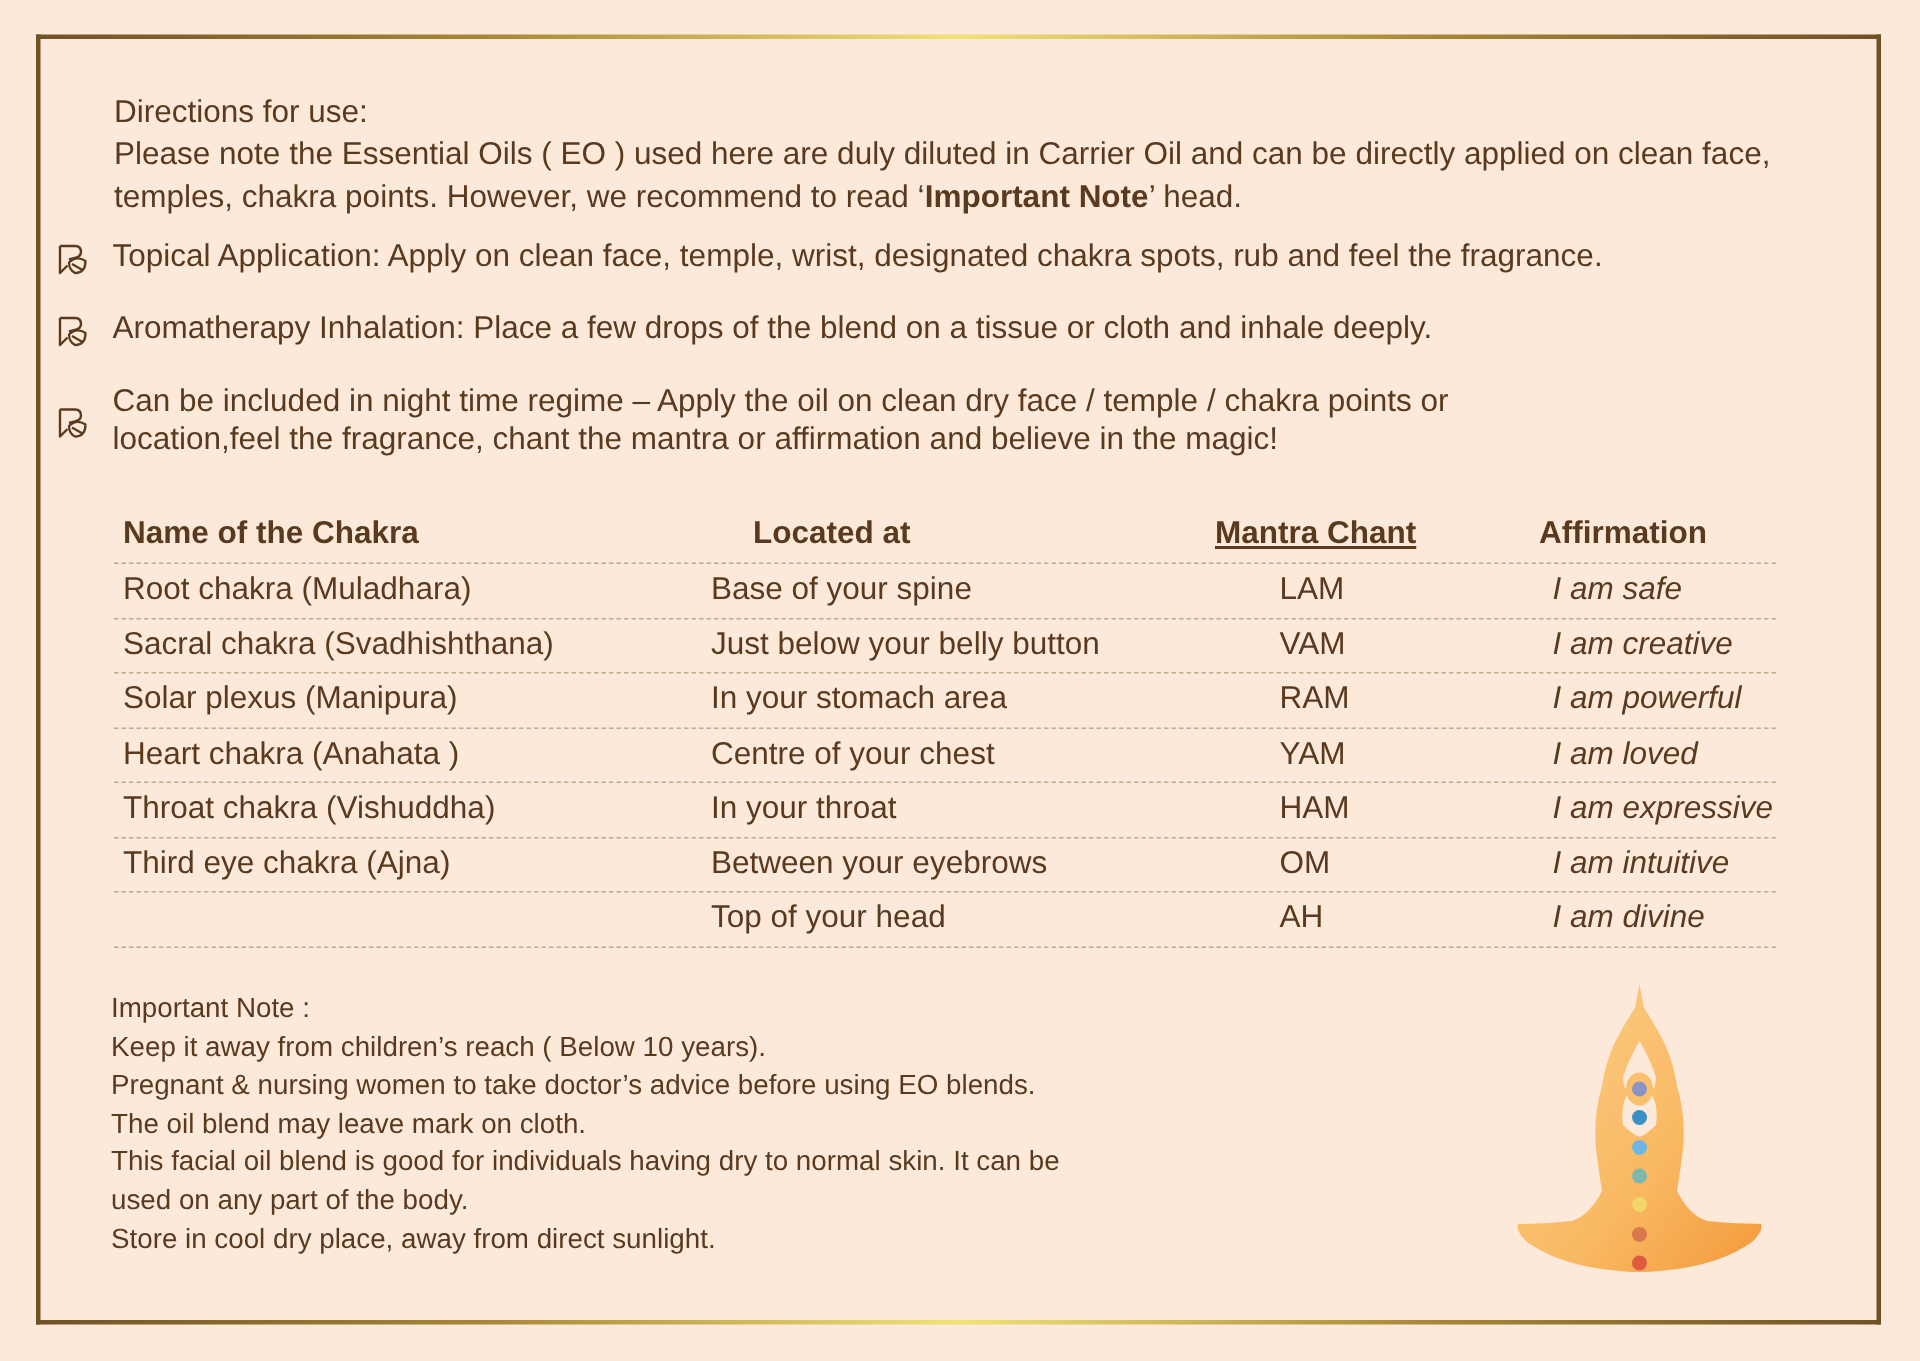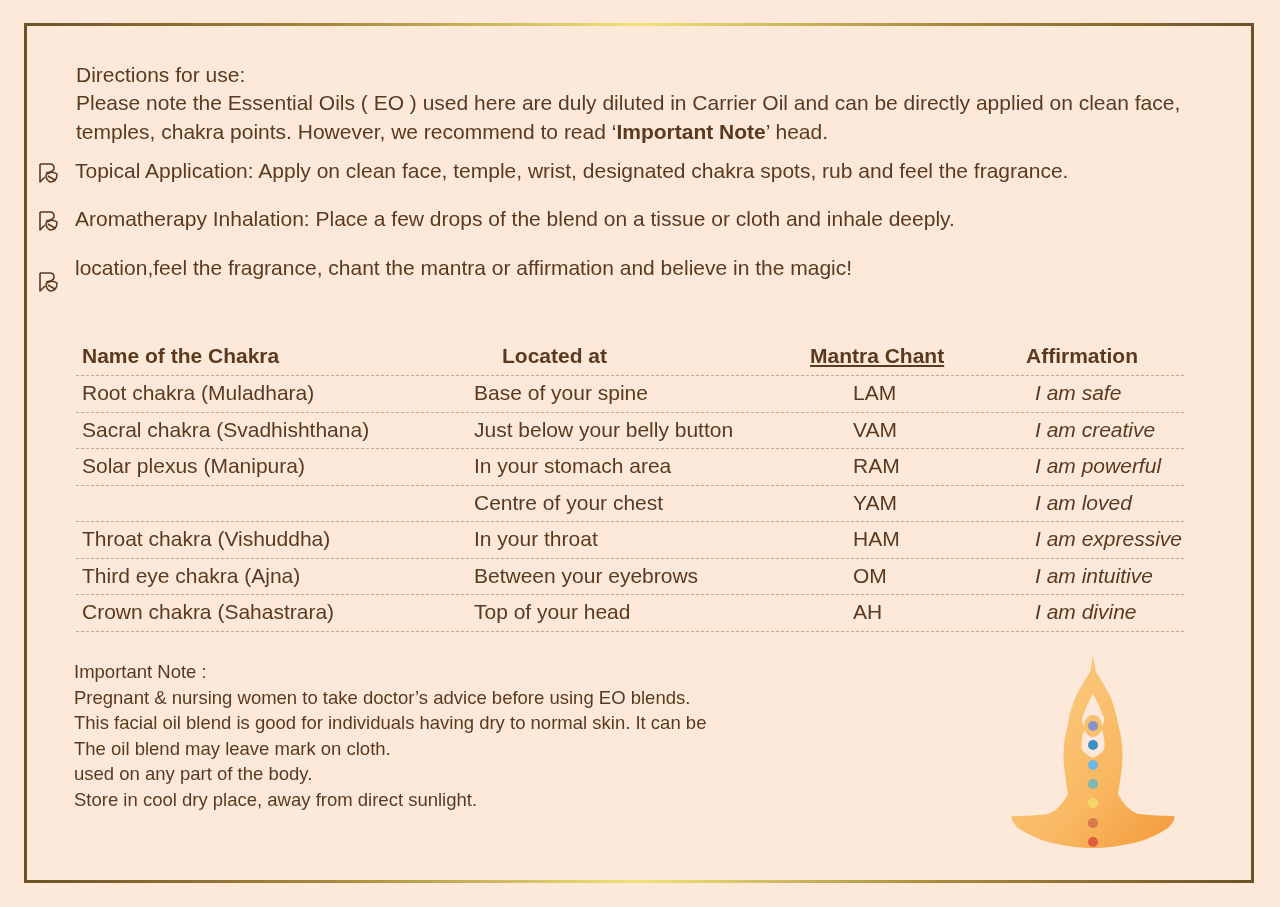--- a/index.html
+++ b/index.html
@@ -107,20 +107,21 @@
   </svg>
   <span class="btext">Aromatherapy Inhalation: Place a few drops of the blend on a tissue or cloth and inhale deeply.</span>
 </div>
 
 <div class="bullet" style="top:255px;">
   <svg class="bicon" style="top:16px;" viewBox="0 0 22 22">
     <path d="M2 2 H12 Q16 2 16 6 Q16 9 12 10 L8 11 M2 2 V20 L7 15" fill="none" stroke="#5a3a1f" stroke-width="1.6" stroke-linejoin="round"></path>
     <path d="M8 13 Q13 8 19 12 Q19 20 12 20 Q8 18 8 13 Z M10 14 L17 18" fill="none" stroke="#5a3a1f" stroke-width="1.5"></path>
   </svg>
   <span class="btext">
+    <span style="display:block">Can be included in night time regime – Apply the oil on clean dry face / temple / chakra points or</span>
     <span style="display:block">location,feel the fragrance, chant the mantra or affirmation and believe in the magic!</span>
   </span>
 </div>
 
 <section class="chakra-table">
   <div class="trow head">
     <span class="cell c1">Name of the Chakra</span>
     <span class="cell c2">Located at</span>
     <span class="cell c3">Mantra Chant</span>
     <span class="cell c4">Affirmation</span>
@@ -137,49 +138,50 @@
     <span class="cell c3">VAM</span>
     <span class="cell c4">I am creative</span>
   </div>
   <div class="trow">
     <span class="cell c1">Solar plexus (Manipura)</span>
     <span class="cell c2">In your stomach area</span>
     <span class="cell c3">RAM</span>
     <span class="cell c4">I am powerful</span>
   </div>
   <div class="trow">
+    <span class="cell c1">Heart chakra (Anahata )</span>
     <span class="cell c2">Centre of your chest</span>
     <span class="cell c3">YAM</span>
     <span class="cell c4">I am loved</span>
   </div>
   <div class="trow">
     <span class="cell c1">Throat chakra (Vishuddha)</span>
     <span class="cell c2">In your throat</span>
     <span class="cell c3">HAM</span>
     <span class="cell c4">I am expressive</span>
   </div>
   <div class="trow">
     <span class="cell c1">Third eye chakra (Ajna)</span>
     <span class="cell c2">Between your eyebrows</span>
     <span class="cell c3">OM</span>
     <span class="cell c4">I am intuitive</span>
   </div>
   <div class="trow">
-    <span class="cell c1">Crown chakra (Sahastrara)</span>
     <span class="cell c2">Top of your head</span>
     <span class="cell c3">AH</span>
     <span class="cell c4">I am divine</span>
   </div>
 </section>
 
 <section class="note">
   <div>Important Note :</div>
+  <div>Keep it away from children’s reach ( Below 10 years).</div>
   <div>Pregnant &amp; nursing women to take doctor’s advice before using EO blends.</div>
+  <div>The oil blend may leave mark on cloth.</div>
   <div>This facial oil blend is good for individuals having dry to normal skin. It can be</div>
-  <div>The oil blend may leave mark on cloth.</div>
   <div>used on any part of the body.</div>
   <div>Store in cool dry place, away from direct sunlight.</div>
 </section>
 
 <svg class="yoga" viewBox="0 0 170 206">
   <defs>
     <linearGradient id="yg" x1="0" y1="0" x2="1" y2="1">
       <stop offset="0" stop-color="#fbd08a"></stop>
       <stop offset="0.6" stop-color="#f9b862"></stop>
       <stop offset="1" stop-color="#f39a3a"></stop>

